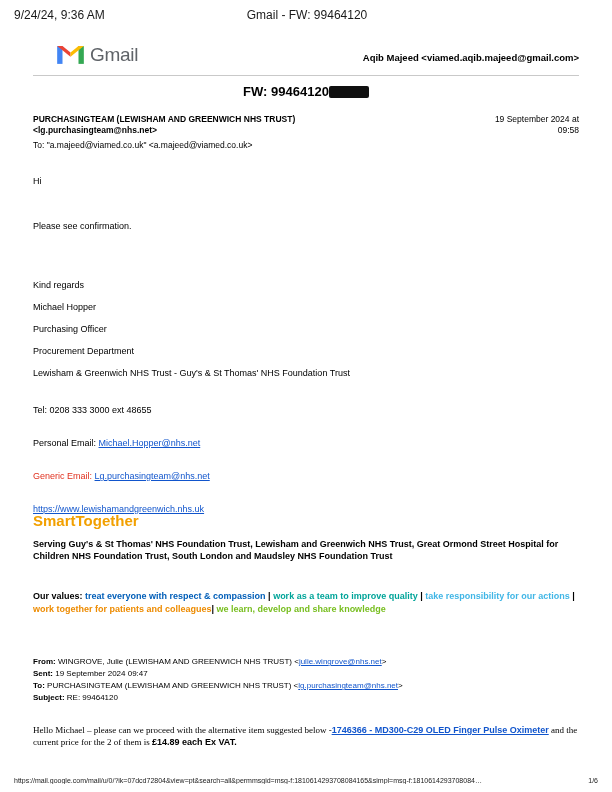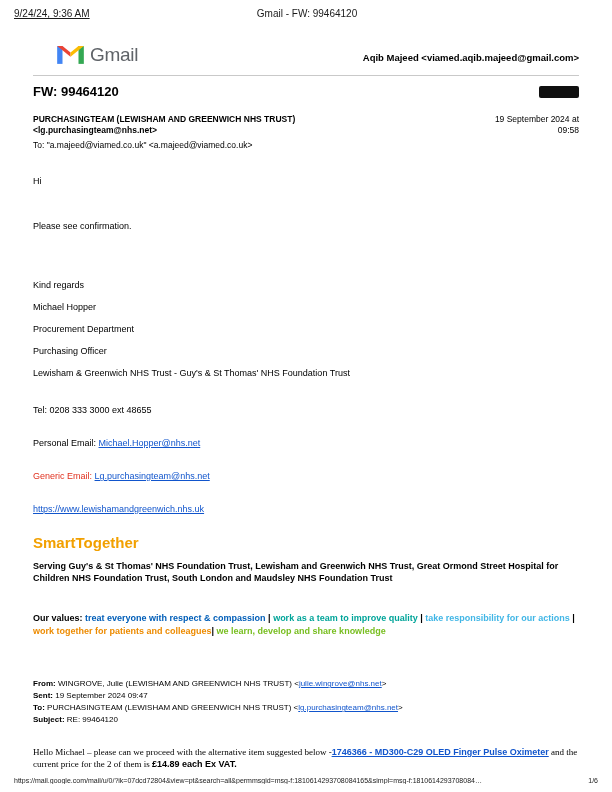--- a/index.html
+++ b/index.html
@@ -5,21 +5,21 @@
   * { margin:0; padding:0; box-sizing:border-box; }
   html,body { background:#e8e8e8; }
   .page {
     position:relative; width:612px; height:792px; margin:0 auto;
     background:#ffffff; overflow:hidden;
     font-family:"Liberation Sans", sans-serif; color:#000;
   }
   
   .print-header {
     position:absolute; top:8px; left:14px; right:12px;
-    font-size:10px; color:#1a1a1a;text-decoration:underline;
+    font-size:12px; color:#1a1a1a;
   }
   .print-header .center {
     position:absolute; left:50%; transform:translateX(-50%); top:0; white-space:nowrap;
   }
   .print-footer {
     position:absolute; bottom:8px; left:14px; right:14px;
     display:flex; justify-content:space-between; align-items:flex-end;
     font-size:7px; color:#1a1a1a;
   }
   .print-footer .url { max-width:540px; overflow:hidden; white-space:nowrap; }
@@ -28,37 +28,37 @@
 
   
   .gmail-bar { display:flex; justify-content:space-between; align-items:flex-end;padding-left:24px; }
   .logo { display:flex; align-items:center; gap:6px; }
   .logo svg { width:27px; height:20px; display:block; }
   .logo .wordmark { font-size:19px; font-weight:500; color:#5f6368; letter-spacing:-0.3px; }
   .account { font-size:9.5px; font-weight:bold; padding-bottom:3px; }
 
   hr.rule { margin-top:9px; border:none; border-top:1px solid #c9c9c9; }
 
-  .subject-row { margin-top:8px; display:flex; justify-content:space-between; align-items:center; }
+  .subject-row { margin-top:8px; display:flex; justify-content:center; align-items:center; }
   .subject { font-size:13px; font-weight:bold; }
   .redacted-box { width:40px; height:12px; background:#101010; border-radius:2px; }
 
   .msg-header { margin-top:15px; display:flex; justify-content:space-between; }
   .sender-name, .sender-email { font-size:8.5px; font-weight:bold; line-height:11px; }
   .to-line { margin-top:4px; font-size:8.5px; }
   .date { font-size:8.5px; line-height:11px; text-align:right; white-space:nowrap; }
 
   .body { font-size:9px; line-height:11px; }
   .p-greeting      { margin-top:26px; }
   .p-confirmation  { margin-top:34px; }
   .p-signoff       { margin-top:48px; }
   .p-sig           { margin-top:11px; }
   .p-tel           { margin-top:26px; }
   .p-contact       { margin-top:22px; }
-  .p-brand         { margin-top:22px; font-size:15px; font-weight:bold; color:var(--brand_orange,#f2a000); }
+  .p-brand         { font-size:15px; font-weight:bold; color:var(--brand_orange,#f2a000); }
   .p-serving       { margin-top:12px; font-weight:bold; line-height:12px; }
   .p-values        { margin-top:28px; font-weight:bold; line-height:13px; }
 
   .link { color:var(--link_blue,#1155cc); text-decoration:underline; cursor:pointer; }
   .label-red { color:var(--label_red,#e0301e); }
   .v1 { color:var(--value_blue,#005eb8); }
   .v2 { color:var(--value_teal,#00a499); }
   .v3 { color:var(--value_lightblue,#41b6e6); }
   .v4 { color:var(--value_orange,#ed8b00); }
   .v5 { color:var(--value_green,#78be20); }
@@ -114,22 +114,22 @@
         <div>19 September 2024 at</div>
         <div>09:58</div>
       </div>
     </div>
 
     <div class="body">
       <p class="p-greeting">Hi</p>
       <p class="p-confirmation">Please see confirmation.</p>
       <p class="p-signoff">Kind regards</p>
       <p class="p-sig">Michael Hopper</p>
+      <p class="p-sig">Purchasing Officer</p>
       <p class="p-sig">Procurement Department</p>
-      <p class="p-sig">Purchasing Officer</p>
       <p class="p-sig">Lewisham &amp; Greenwich NHS Trust - Guy's &amp; St Thomas' NHS Foundation Trust</p>
       <p class="p-tel">Tel: 0208 333 3000 ext 48655</p>
       <p class="p-contact"><span>Personal Email: </span><span class="link">Michael.Hopper@nhs.net</span></p>
       <p class="p-contact"><span class="label-red">Generic Email: </span><span class="link">Lg.purchasingteam@nhs.net</span></p>
       <p class="p-contact"><span class="link">https://www.lewishamandgreenwich.nhs.uk</span></p>
       <p class="p-brand">SmartTogether</p>
       <p class="p-serving">Serving Guy's &amp; St Thomas' NHS Foundation Trust, Lewisham and Greenwich NHS Trust, Great Ormond Street Hospital for Children NHS Foundation Trust, South London and Maudsley NHS Foundation Trust</p>
       <p class="p-values">
         <span>Our values: </span><span class="v1">treat everyone with respect &amp; compassion</span><span> | </span><span class="v2">work as a team to improve quality</span><span> | </span><span class="v3">take responsibility for our actions</span><span> | </span><span class="v4">work together for patients and colleagues</span><span>| </span><span class="v5">we learn, develop and share knowledge</span>
       </p>

